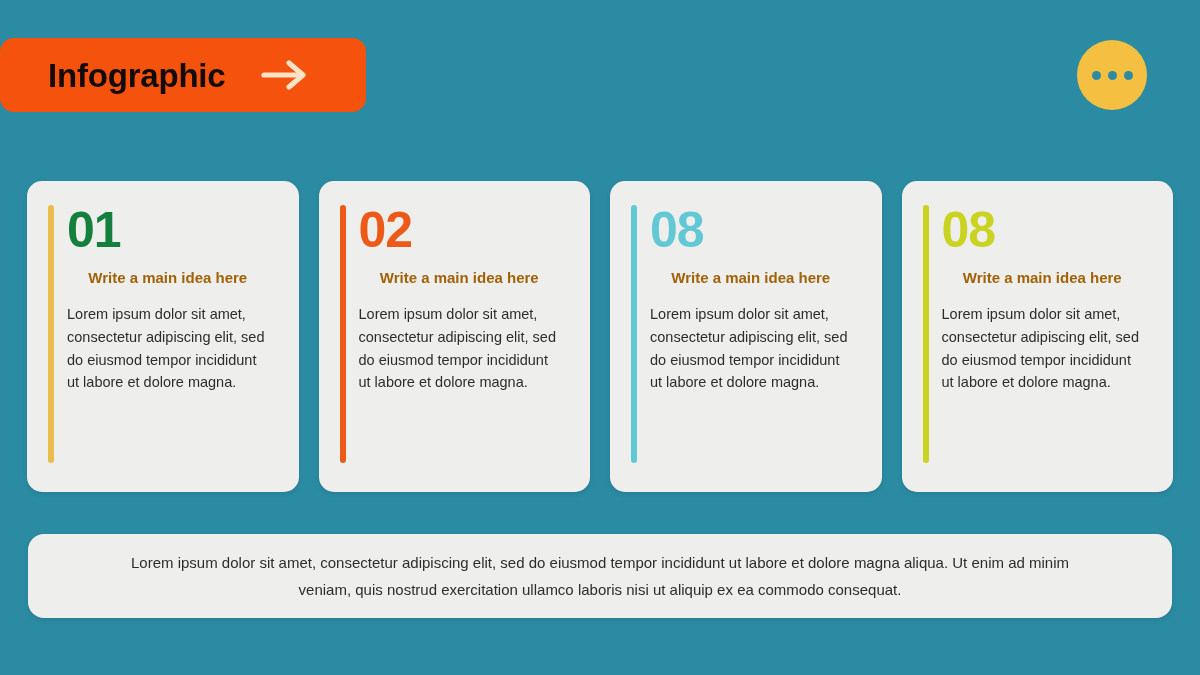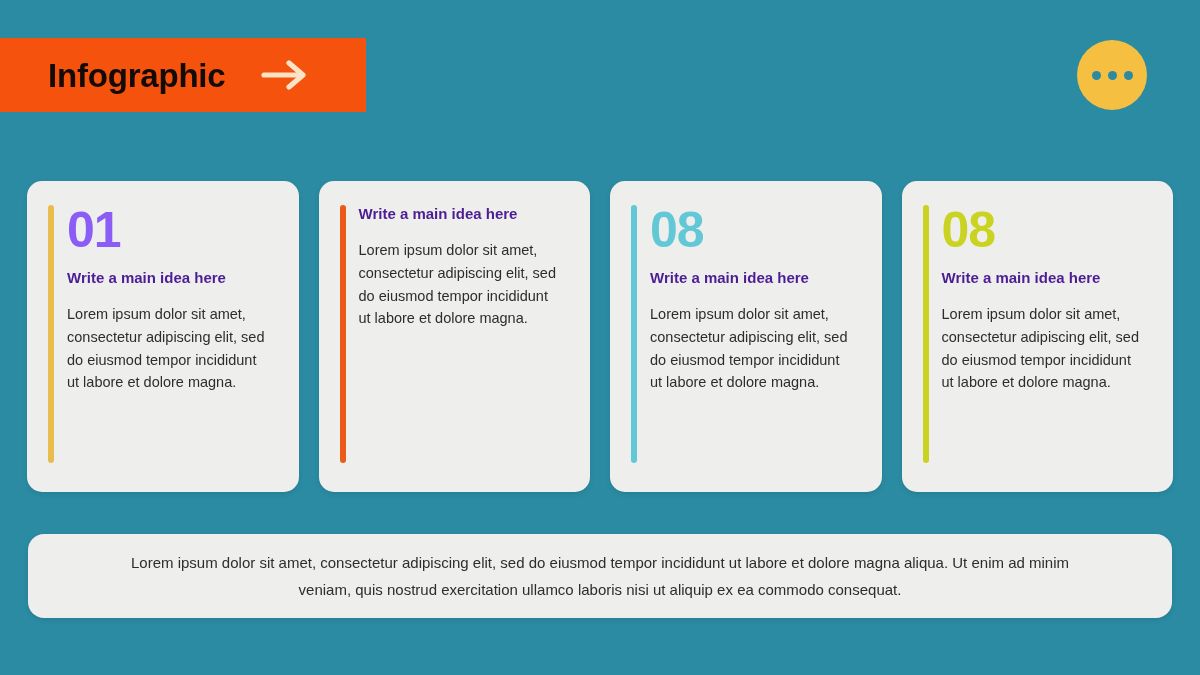--- a/index.html
+++ b/index.html
@@ -26,20 +26,21 @@
     position: absolute;
     left: 0;
     top: 38px;
     width: 366px;
     height: 74px;
     background: #f4520d;
     display: flex;
     align-items: center;
     box-sizing: border-box;
     padding-left: 48px;
+    border-radius: 14px;
   }
   .header-title {
     font-size: 33px;
     font-weight: bold;
     color: #120b08;
     letter-spacing: -0.2px;
     line-height: 1;
     white-space: nowrap;
   }
   .header-arrow {
@@ -99,23 +100,24 @@
   .card-number {
     font-size: 50px;
     font-weight: bold;
     line-height: 1;
     letter-spacing: -1px;
     margin: 0 0 14px 0;
   }
   .card-heading {
     font-size: 15px;
     font-weight: bold;
-    color: #4c1d95;
+    color: #a16207;
     line-height: 1.2;
     margin: 0 0 16px 0;
+    text-align: center;
   }
   .card-body {
     font-size: 14.5px;
     color: #2d2d2d;
     line-height: 22.8px;
     margin: 0;
   }
 
   
   .caption-bar {
@@ -162,27 +164,28 @@
   <div class="menu-dots">
     <span class="dot"></span>
     <span class="dot"></span>
     <span class="dot"></span>
   </div>
 
   <div class="cards">
 
     <div class="card">
       <span class="card-accent" style="background:#e9bd4c"></span>
-      <div class="card-number" style="color:#8b5cf6">01</div>
+      <div class="card-number" style="color:#15803d">01</div>
       <div class="card-heading">Write a main idea here</div>
       <p class="card-body">Lorem ipsum dolor sit amet, consectetur adipiscing elit, sed do eiusmod tempor incididunt ut labore et dolore magna.</p>
     </div>
 
     <div class="card">
       <span class="card-accent" style="background:#ec5a19"></span>
+      <div class="card-number" style="color:#ec5a19">02</div>
       <div class="card-heading">Write a main idea here</div>
       <p class="card-body">Lorem ipsum dolor sit amet, consectetur adipiscing elit, sed do eiusmod tempor incididunt ut labore et dolore magna.</p>
     </div>
 
     <div class="card">
       <span class="card-accent" style="background:#63c8d6"></span>
       <div class="card-number" style="color:#63c8d6">08</div>
       <div class="card-heading">Write a main idea here</div>
       <p class="card-body">Lorem ipsum dolor sit amet, consectetur adipiscing elit, sed do eiusmod tempor incididunt ut labore et dolore magna.</p>
     </div>

